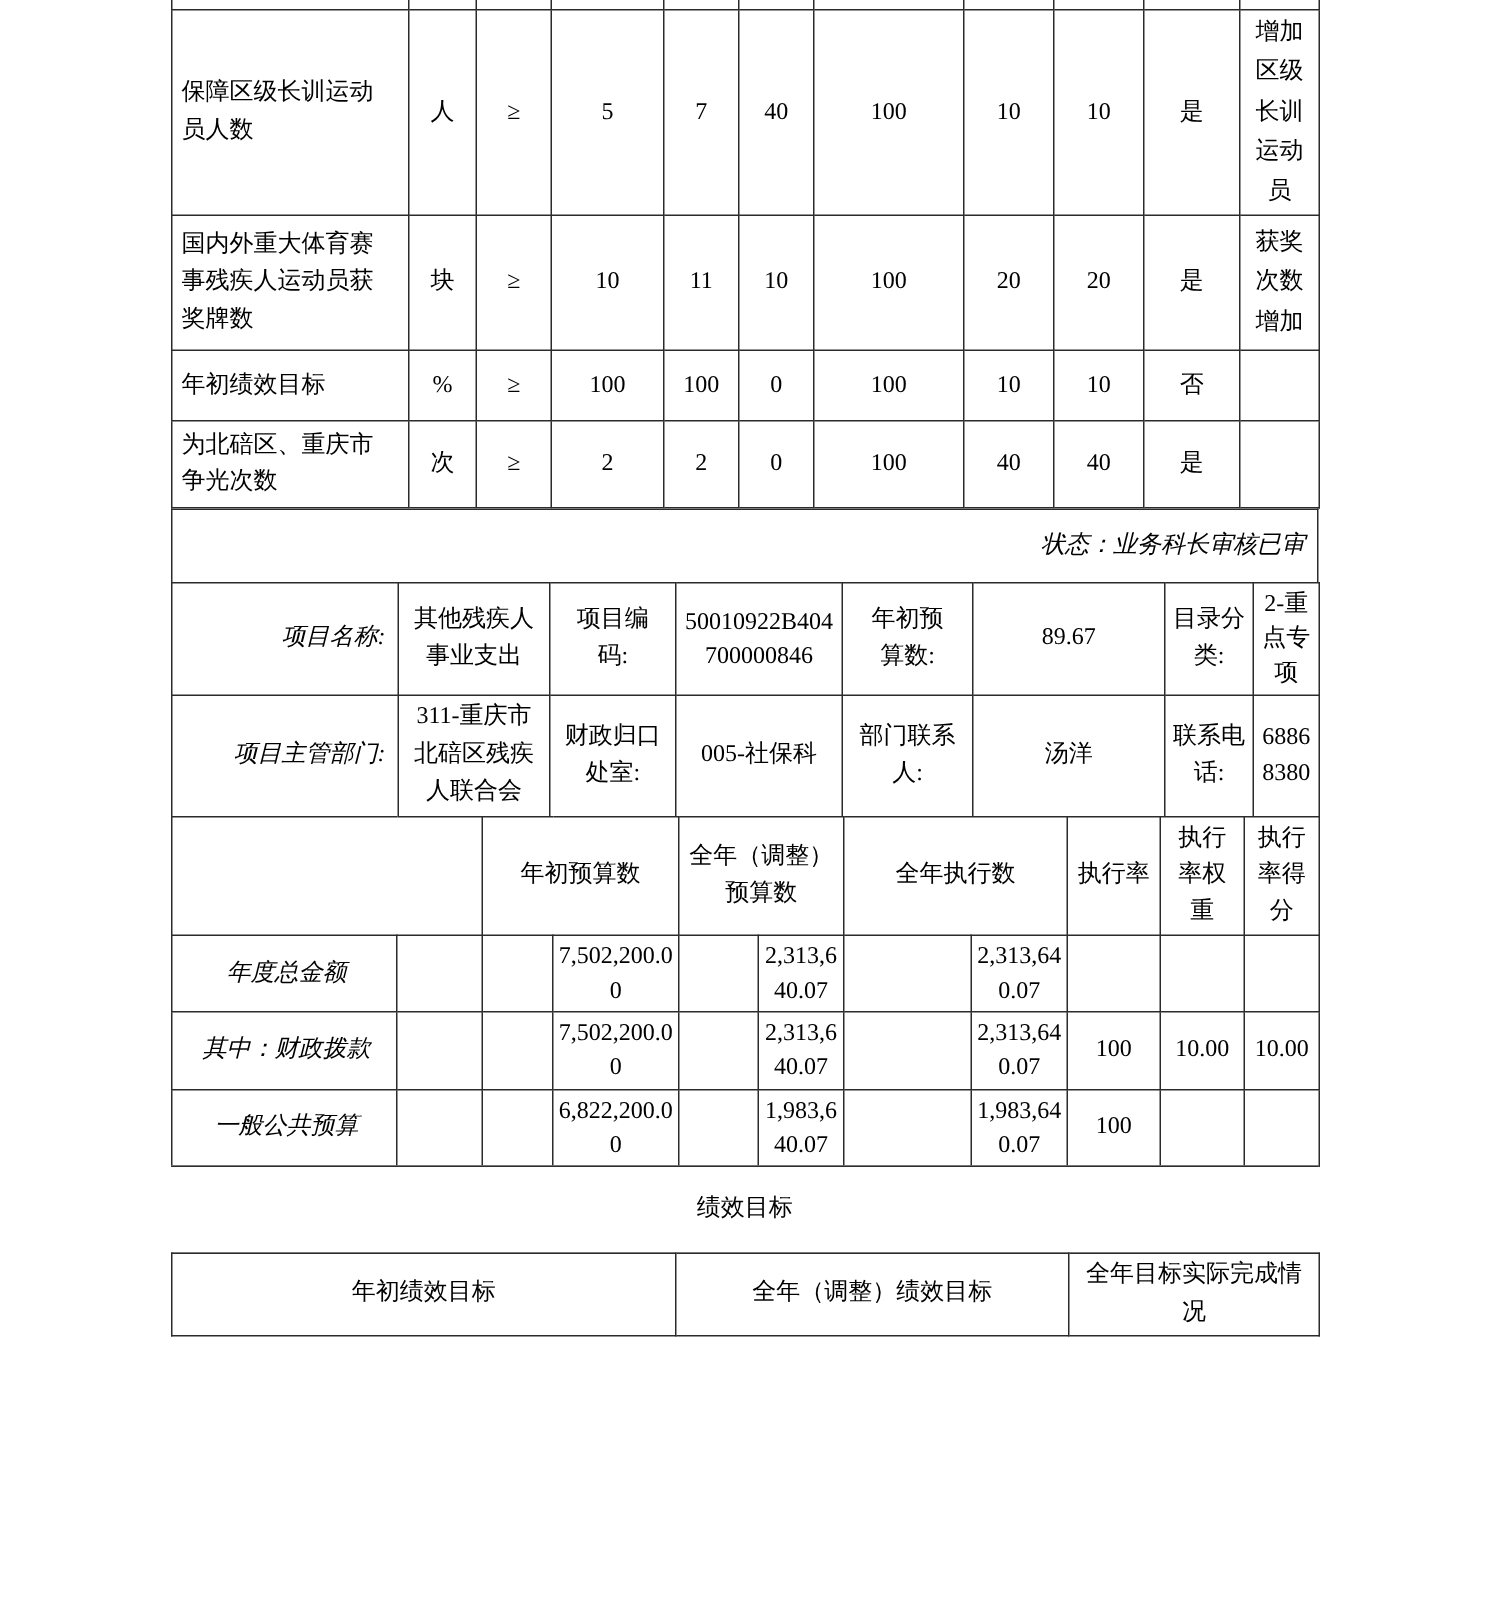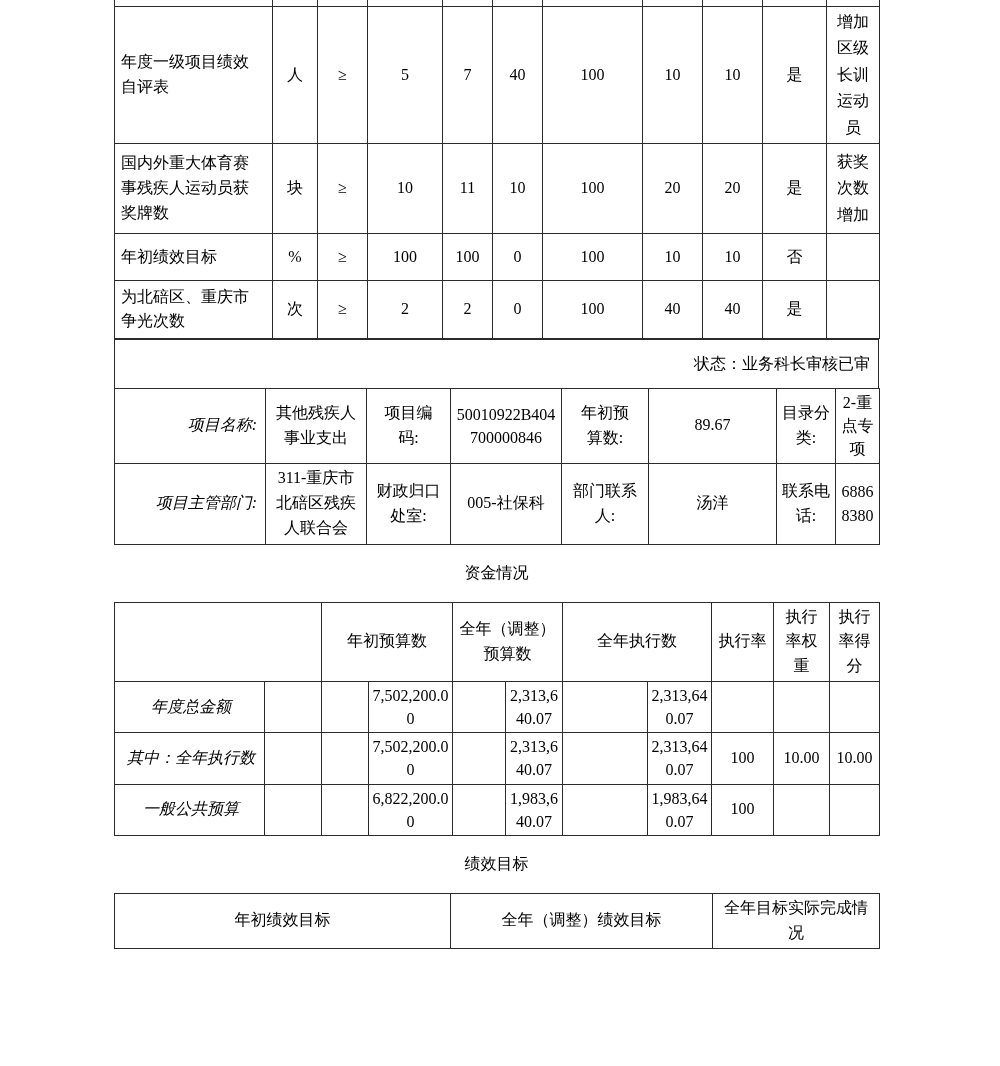--- a/index.html
+++ b/index.html
@@ -19,21 +19,21 @@
   .top-table tr.stub td { border-top:none; height:6px; padding:0; }
   .name-cell { text-align:left !important; padding:2px 16px 2px 6px !important; }
   .remark-cell { text-align:left; padding:2px 4px !important; line-height:1.65 !important;margin-top:12px; }
   
   .doc-title {
     margin:76px 0 18px; text-align:center;
     font-size:23px; line-height:38px; font-weight:bold; letter-spacing:1px;
   }
   
   .stack { margin-top:-1px; }
-  .status-cell { text-align:right !important; height:40px; padding:4px 8px !important; }
+  .status-cell { text-align:right !important; height:40px; padding:4px 8px !important;font-style:italic; }
   .band-cell { border-left:none !important; border-right:none !important; height:53px; }
   .pad-wide { padding:2px 16px !important; }
   .num { line-height:1.45 !important; padding:2px 2px !important; }
   .lbl { text-align:left; padding:2px 2px 2px 5px !important;font-style:italic; }
   .rlbl { text-align:right !important; padding:2px 8px 2px 2px !important;font-style:italic; }
   .fin-hdr td { line-height:1.7; padding:2px 1px; }
   .goals-hdr td { font-size:15.5px; padding:2px 2px; }
 </style>
 </head>
 <body>
@@ -62,21 +62,21 @@
           <td></td>
           <td></td>
           <td></td>
           <td></td>
           <td></td>
           <td></td>
           <td></td>
           <td></td>
     </tr>
     <tr style="height:77px">
-      <td class="name-cell">年度一级项目绩效自评表</td>
+      <td class="name-cell">保障区级长训运动员人数</td>
       <td>人</td>
       <td>≥</td>
       <td>5</td>
       <td>7</td>
       <td>40</td>
       <td>100</td>
       <td>10</td>
       <td>10</td>
       <td>是</td>
       <td class="remark-cell">增加区级长训运动员</td>
@@ -160,27 +160,20 @@
       <td>财政归口处室:</td>
       <td>005-社保科</td>
       <td>部门联系人:</td>
       <td>汤洋</td>
       <td>联系电话:</td>
       <td class="num">68868380</td>
     </tr>
   </tbody>
     </table>
 
-  <table class="t stack">
-    <tbody>
-        <tr>
-      <td class="band-cell">资金情况</td>
-    </tr>
-  </tbody>
-    </table>
 
   <table class="t stack">
     <colgroup>
       <col style="width:150px">
         <col style="width:57px">
         <col style="width:47px">
         <col style="width:84px">
       <col style="width:53px">
         <col style="width:57px">
         <col style="width:85px">
@@ -206,21 +199,21 @@
       <td class="num">7,502,200.00</td>
       <td></td>
       <td class="num">2,313,640.07</td>
       <td></td>
       <td class="num">2,313,640.07</td>
       <td></td>
       <td></td>
       <td></td>
     </tr>
     <tr style="height:46px">
-      <td class="lbl">其中：全年执行数</td>
+      <td class="lbl">其中：财政拨款</td>
       <td></td>
       <td></td>
       <td class="num">7,502,200.00</td>
       <td></td>
       <td class="num">2,313,640.07</td>
       <td></td>
       <td class="num">2,313,640.07</td>
       <td>100</td>
       <td>10.00</td>
       <td>10.00</td>

